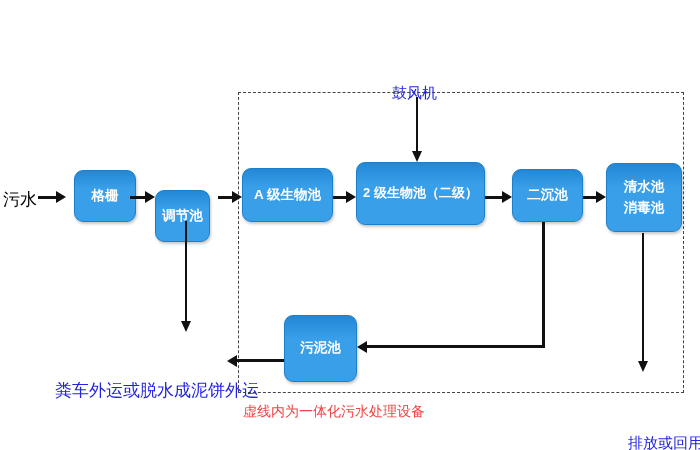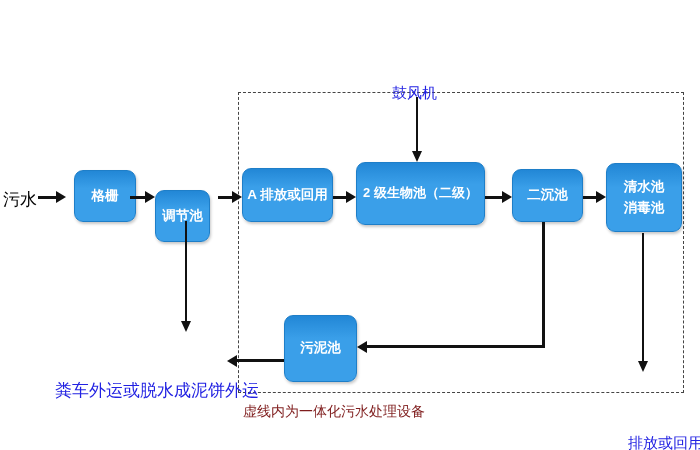--- a/index.html
+++ b/index.html
@@ -38,21 +38,21 @@
   .ah-down{position:absolute;width:0;height:0;
     border-left:5px solid transparent;border-right:5px solid transparent;
     border-top:11px solid var(--arrow);}
   .dashed-box{
     position:absolute;left:238px;top:92px;width:446px;height:301px;
     border:1px dashed var(--dashed);box-sizing:border-box;background:transparent;
   }
   .lbl{position:absolute;white-space:nowrap;}
   .lbl.black-big{font-size:17px;font-weight:normal;color:#000000;}
   .lbl.accent{color:var(--accent-text);font-weight:normal;margin-top:32px;}
-  .lbl.caption{font-size:14px;color:#7f1d1d;font-weight:normal;}
+  .lbl.caption{font-size:14px;color:#ef4444;font-weight:normal;}
 </style>
 </head>
 <body>
 
 <div class="canvas">
 
   <div class="dashed-box"></div>
 
   <div class="lbl black-big" style="left:3px;top:188px;">污水</div>
 
@@ -67,21 +67,21 @@
   <div class="ah-right" style="left:145px;top:191px;"></div>
 
   <div class="node" style="left:155px;top:169px;width:55px;height:52px;margin-top:21px;">
     <span>调节池</span>
   </div>
 
   <div class="hline" style="left:218px;top:196px;width:15px;"></div>
   <div class="ah-right" style="left:232px;top:191px;"></div>
 
   <div class="node" style="left:242px;top:168px;width:91px;height:54px;">
-    <span>A 排放或回用</span>
+    <span>A 级生物池</span>
   </div>
 
   <div class="hline" style="left:333px;top:196px;width:14px;"></div>
   <div class="ah-right" style="left:346px;top:191px;"></div>
 
   <div class="node" style="left:356px;top:162px;width:129px;height:63px;font-size:13px;">
     <span>2 级生物池（二级）</span>
   </div>
 
   <div class="hline" style="left:485px;top:196px;width:18px;"></div>

